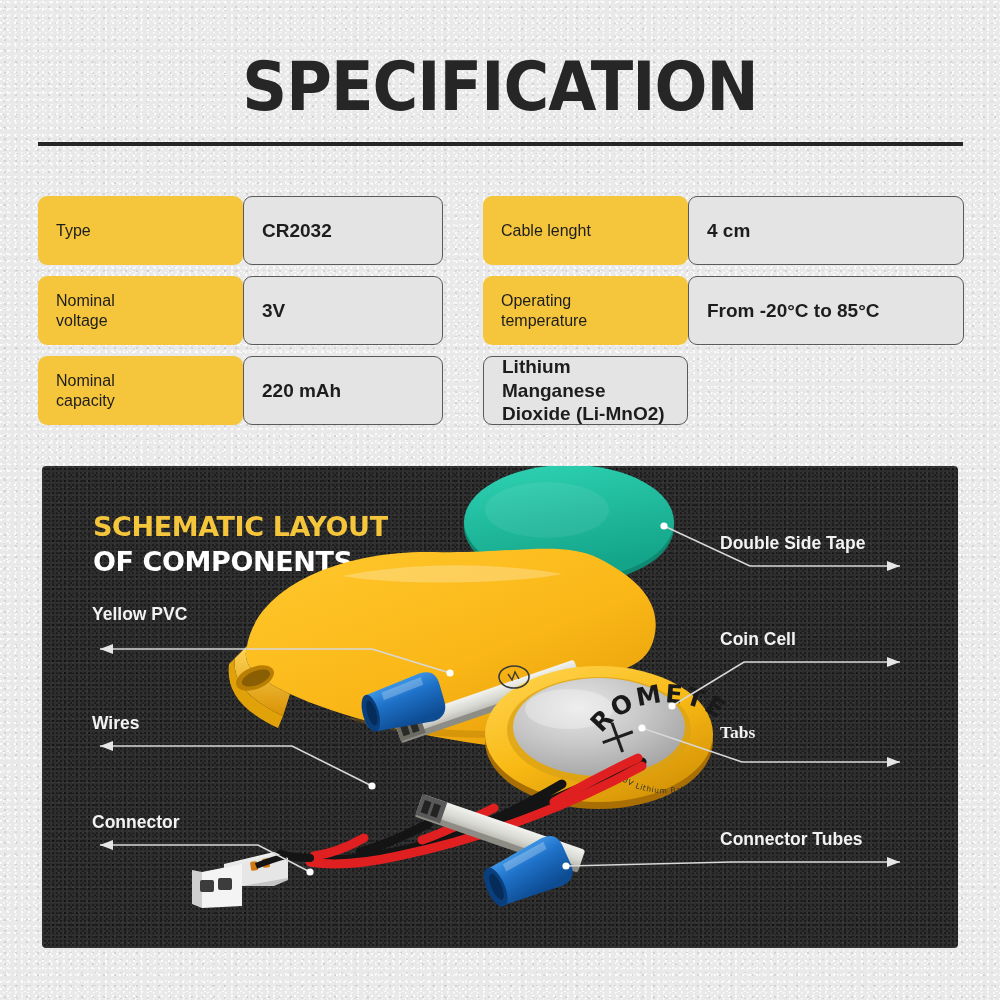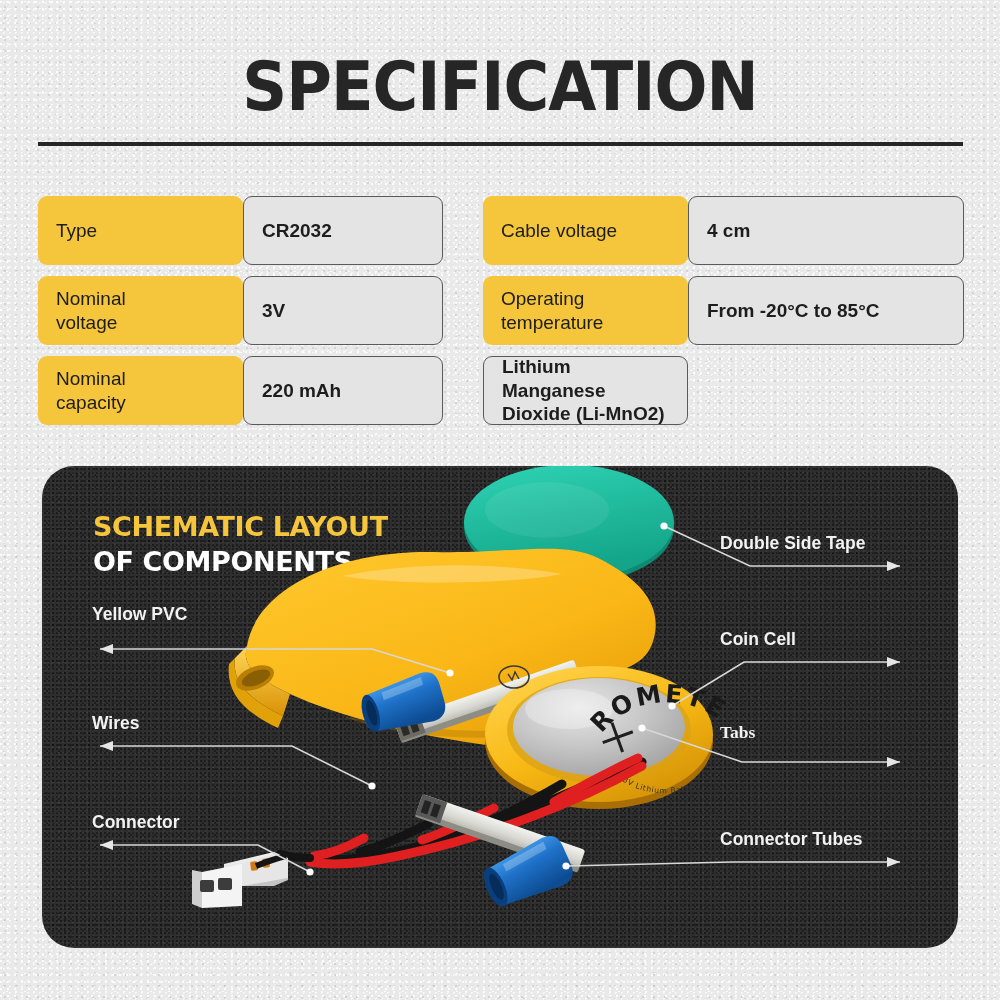--- a/index.html
+++ b/index.html
@@ -55,21 +55,21 @@
     grid-template-columns: 205px 200px 40px 205px 276px;
     grid-auto-rows: 69px;
     row-gap: 11px;
     align-items: stretch;
   }
   .k-cell {
     background: #F5C63C;
     border-radius: 9px;
     display: flex; align-items: center;
     padding: 0 18px;
-    font-size: 19px;
+    font-size: 16px;
     color: #1d1d1d;
     line-height: 1.22;
   }
   .v-cell {
     background: #e4e4e4;
     border: 1.6px solid #5a5a5a;
     border-radius: 9px;
     display: flex; align-items: center;
     padding: 16px 18px;
     font-size: 19px;
@@ -77,21 +77,21 @@
     color: #1d1d1d;
     line-height: 1.25;
   }
   .spacer { background: transparent; }
 
   
   .panel {
     position: absolute;
     left: 42px; top: 466px;
     width: 916px; height: 482px;
-    border-radius: 32px;
+    border-radius: 4px;
     background-color: #2e2e2e;
     background-image:
       radial-gradient(circle at 20% 30%, rgba(255,255,255,.055) 0 1px, transparent 1px),
       radial-gradient(circle at 70% 70%, rgba(0,0,0,.40) 0 1px, transparent 1px),
       radial-gradient(circle at 45% 15%, rgba(255,255,255,.045) 0 1px, transparent 1px),
       radial-gradient(circle at 88% 50%, rgba(0,0,0,.35) 0 1px, transparent 1px);
     background-size: 5px 5px, 4px 4px, 7px 7px, 6px 6px;
     overflow: hidden;
   }
 
@@ -130,21 +130,21 @@
 
 <div class="spec-grid">
   <div class="k-cell">
       <span>Type</span>
     </div>
   <div class="v-cell">
       <span>CR2032</span>
     </div>
   <div class="spacer"></div>
   <div class="k-cell">
-      <span>Cable voltage</span>
+      <span>Cable lenght</span>
     </div>
   <div class="v-cell">
       <span>4 cm</span>
     </div>
 
   <div class="k-cell">
       <span>Nominal<br>voltage</span>
     </div>
   <div class="v-cell">
       <span>3V</span>

